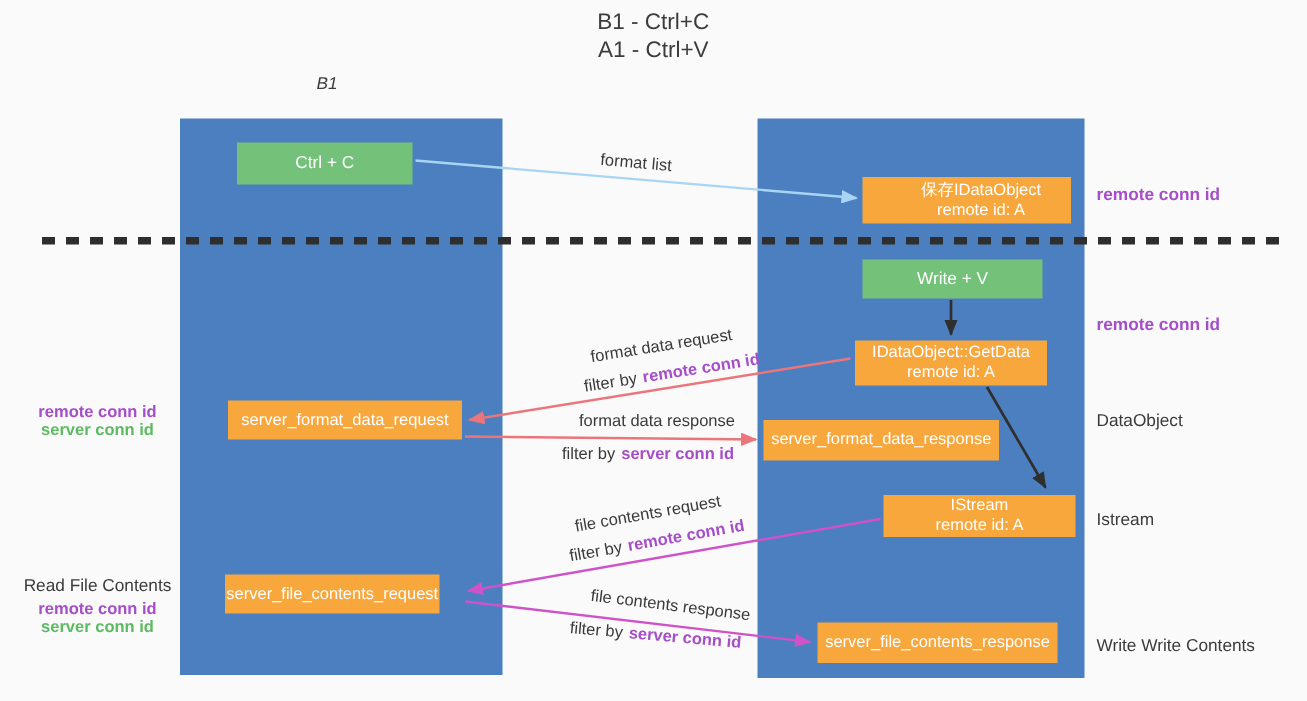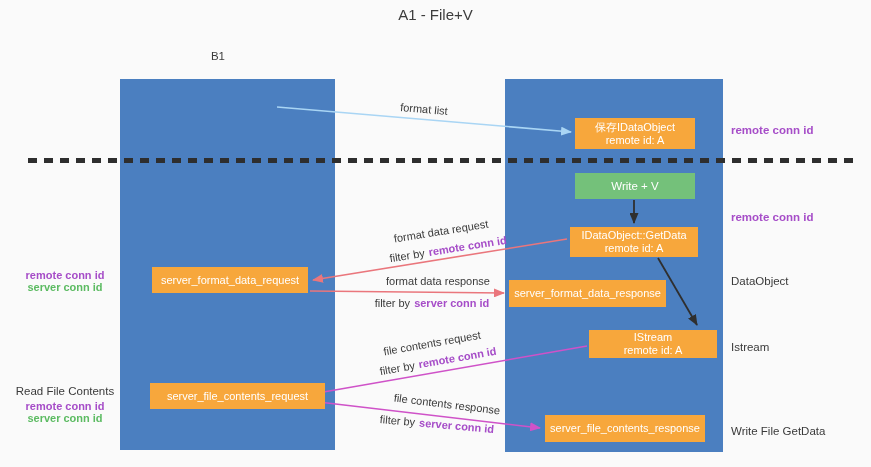--- a/index.html
+++ b/index.html
@@ -16,42 +16,42 @@
     text-align: center; color: #3c3c3c;
     font-size: 15px; line-height: 19px;
   }
 
   .col { position: absolute; background: var(--column-blue); }
   .col-left  { left: 120px; top: 79px; width: 215px; height: 371px; }
   .col-right { left: 505px; top: 79px; width: 218px; height: 373px; }
 
   .col-hdr {
     position: absolute; text-align: center; color: #3c3c3c;
-    font-size: 11.5px; line-height: 14px; width: 120px;
+    font-size: 11.5px; line-height: 14px; width: 120px; font-style: italic;
   }
   .hdr-left  { left: 158px; top: 49px; }
   .hdr-right { left: 557px; top: 49px; }
 
   .box {
     position: absolute; display: flex; flex-direction: column;
     align-items: center; justify-content: center;
     color: #ffffff; font-size: 11px; line-height: 13px;
     text-align: center; white-space: nowrap;
   }
   .orange { background: var(--box-orange); }
   .green  { background: var(--box-green); font-size: 11.5px; }
 
   .b-ctrl-c    { left: 158px; top: 95px;  width: 117px; height: 28px; }
-  .b-save-obj  { left: 575px; top: 118px; width: 120px; height: 31px; }
+  .b-save-obj  { left: 575px; top: 118px; width: 120px; height: 31px; padding-left: 19px; }
   .b-ctrl-v    { left: 575px; top: 173px; width: 120px; height: 26px; }
   .b-getdata   { left: 570px; top: 227px; width: 128px; height: 30px; }
   .b-fmt-req   { left: 152px; top: 267px; width: 156px; height: 26px; }
   .b-fmt-resp  { left: 509px; top: 280px; width: 157px; height: 27px; }
   .b-istream   { left: 589px; top: 330px; width: 128px; height: 28px; }
-  .b-file-req  { left: 150px; top: 383px; width: 175px; height: 26px; }
+  .b-file-req  { left: 150px; top: 383px; width: 143px; height: 26px; }
   .b-file-resp { left: 545px; top: 415px; width: 160px; height: 27px; }
 
   .dashed-line {
     position: absolute; left: 28px; top: 158px; width: 831px; height: 5px;
     background: repeating-linear-gradient(90deg,
       var(--dashed-line) 0 9px, transparent 9px 16px);
   }
 
   svg.arrows { position: absolute; left: 0; top: 0; pointer-events: none; }
   .st-lblue   { stroke: var(--arrow-lightblue); stroke-width: 1.6; }
@@ -77,21 +77,22 @@
   .fb { margin-right: 4px; }
   .side { font-size: 11.5px; }
   .left-group { width: 120px; left: 5px; text-align: center; }
 </style>
 </head>
 <body>
 
 <div class="canvas">
 
   <div class="title-block">
-    <div>A1 - File+V</div>
+    <div>B1 - Ctrl+C</div>
+    <div>A1 - Ctrl+V</div>
   </div>
 
   <div class="col-hdr hdr-left">
     <div>B1</div>
   </div>
   <div class="col-hdr hdr-right">
   </div>
 
   <div class="col col-left"></div>
   <div class="col col-right"></div>
@@ -115,20 +116,23 @@
     </defs>
     <line class="st-lblue" x1="277" y1="107" x2="571" y2="132" marker-end="url(#ah-lblue)"></line>
     <line class="st-black" x1="634" y1="200" x2="634" y2="223" marker-end="url(#ah-black)"></line>
     <line class="st-salmon" x1="567" y1="239" x2="313" y2="280" marker-end="url(#ah-salmon)"></line>
     <line class="st-salmon" x1="310" y1="291" x2="504" y2="293" marker-end="url(#ah-salmon)"></line>
     <line class="st-black" x1="658" y1="258" x2="697" y2="325" marker-end="url(#ah-black)"></line>
     <line class="st-magenta" x1="587" y1="346" x2="312" y2="394" marker-end="url(#ah-magenta)"></line>
     <line class="st-magenta" x1="310" y1="401" x2="540" y2="428" marker-end="url(#ah-magenta)"></line>
   </svg>
 
+  <div class="box green b-ctrl-c">
+    <div>Ctrl + C</div>
+  </div>
   <div class="box orange b-save-obj">
     <div>保存IDataObject</div>
     <div>remote id: A</div>
   </div>
   <div class="box green b-ctrl-v">
     <div>Write + V</div>
   </div>
   <div class="box orange b-getdata">
     <div>IDataObject::GetData</div>
     <div>remote id: A</div>
@@ -169,21 +173,21 @@
 
   <div class="lbl r-pos7" style="left:447px; top:404px;">file contents response</div>
   <div class="lbl r-pos5" style="left:437px; top:424px;">
     <span class="fb">filter by</span><span class="purple">server conn id</span>
   </div>
 
   <div class="lbl purple side" style="left:731px; top:124px;">remote conn id</div>
   <div class="lbl purple side" style="left:731px; top:211px;">remote conn id</div>
   <div class="lbl side" style="left:731px; top:235px;margin-top:40px;">DataObject</div>
   <div class="lbl side" style="left:731px; top:341px;">Istream</div>
-  <div class="lbl side" style="left:731px; top:425px;">Write File GetData</div>
+  <div class="lbl side" style="left:731px; top:425px;">Write Write Contents</div>
 
   <div class="lbl left-group" style="top:269px;">
     <div class="purple">remote conn id</div>
     <div class="greent">server conn id</div>
   </div>
   <div class="lbl left-group side" style="top:385px;">
     <div>Read File Contents</div>
     <div class="purple" style="font-size:11px; margin-top:3px;">remote conn id</div>
     <div class="greent" style="font-size:11px;">server conn id</div>
   </div>

